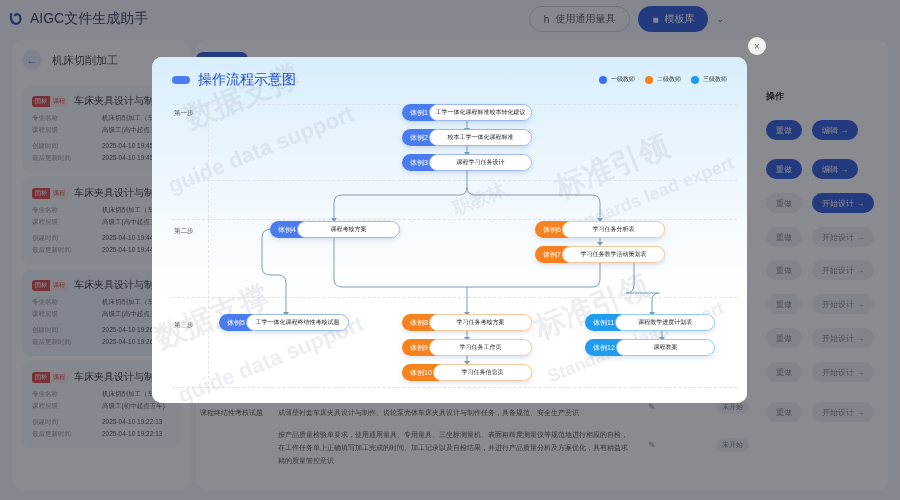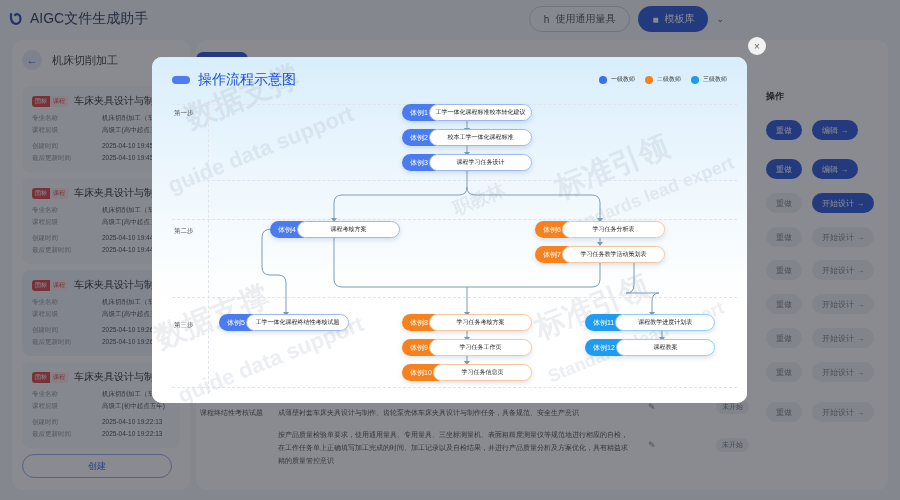--- a/index.html
+++ b/index.html
@@ -189,21 +189,20 @@
       <div class="kv-gap"></div>
       <div class="kv">
           <span class="k">创建时间</span>
           <span class="v">2025-04-10 19:22:13</span>
         </div>
       <div class="kv">
           <span class="k">最后更新时间</span>
           <span class="v">2025-04-10 19:22:13</span>
         </div>
     </div>
-    <div class="create-btn">创建</div>
   </div>
 
   <div class="panel-right">
     <div class="tab-chip"></div>
     <div class="ops-head">操作</div>
     <div class="ops-row" style="top:80px;">
         <span class="op-btn op-primary">重做</span>
         <span class="op-btn op-primary">编辑 →</span>
       </div>
     <div class="ops-row" style="top:119px;">

